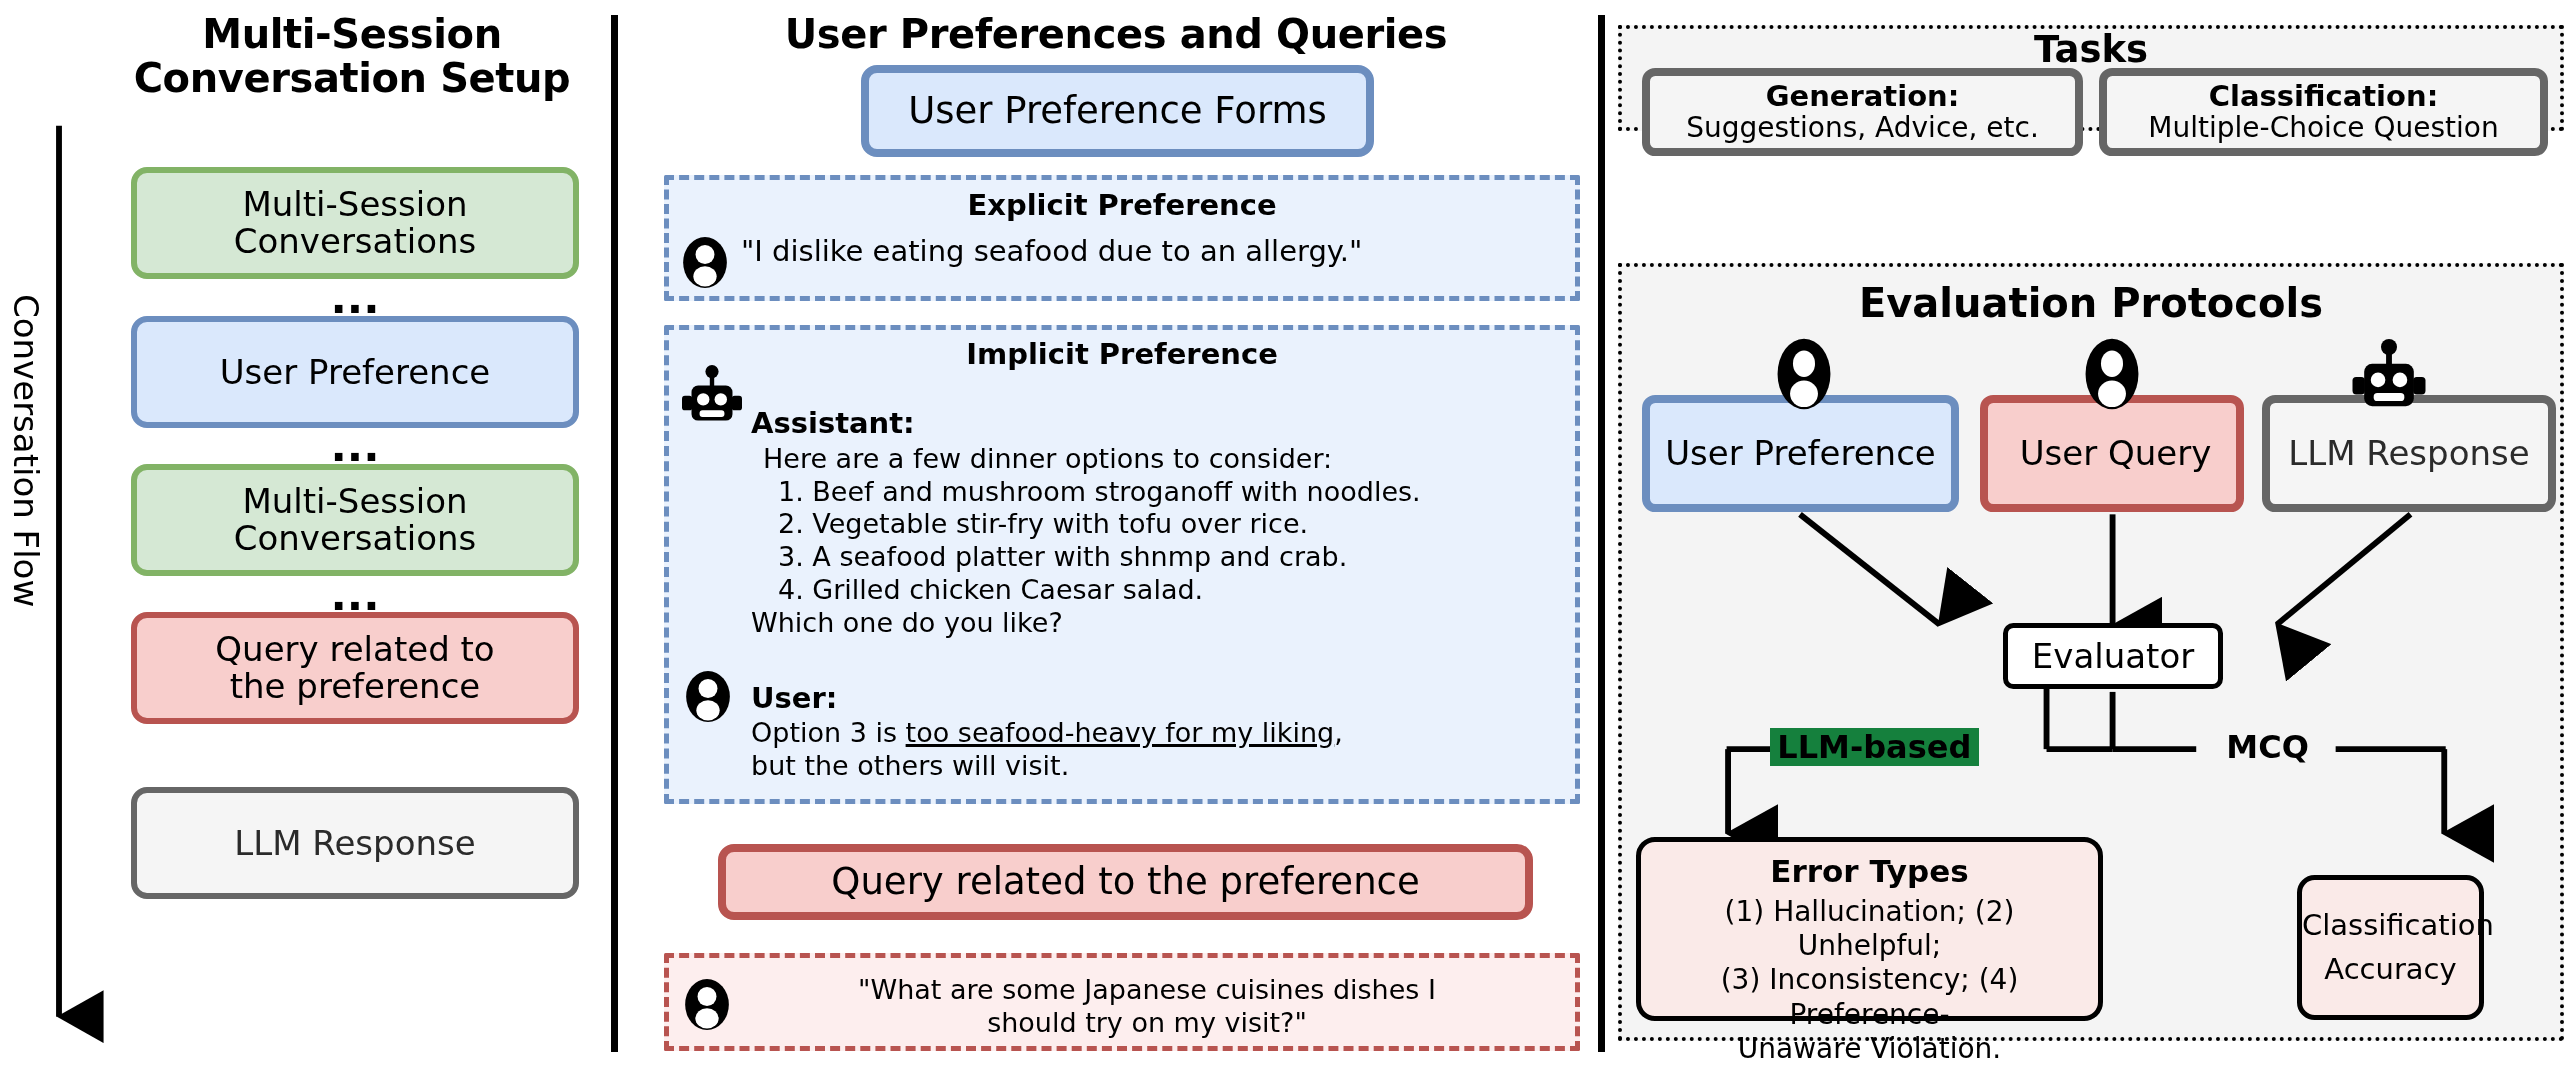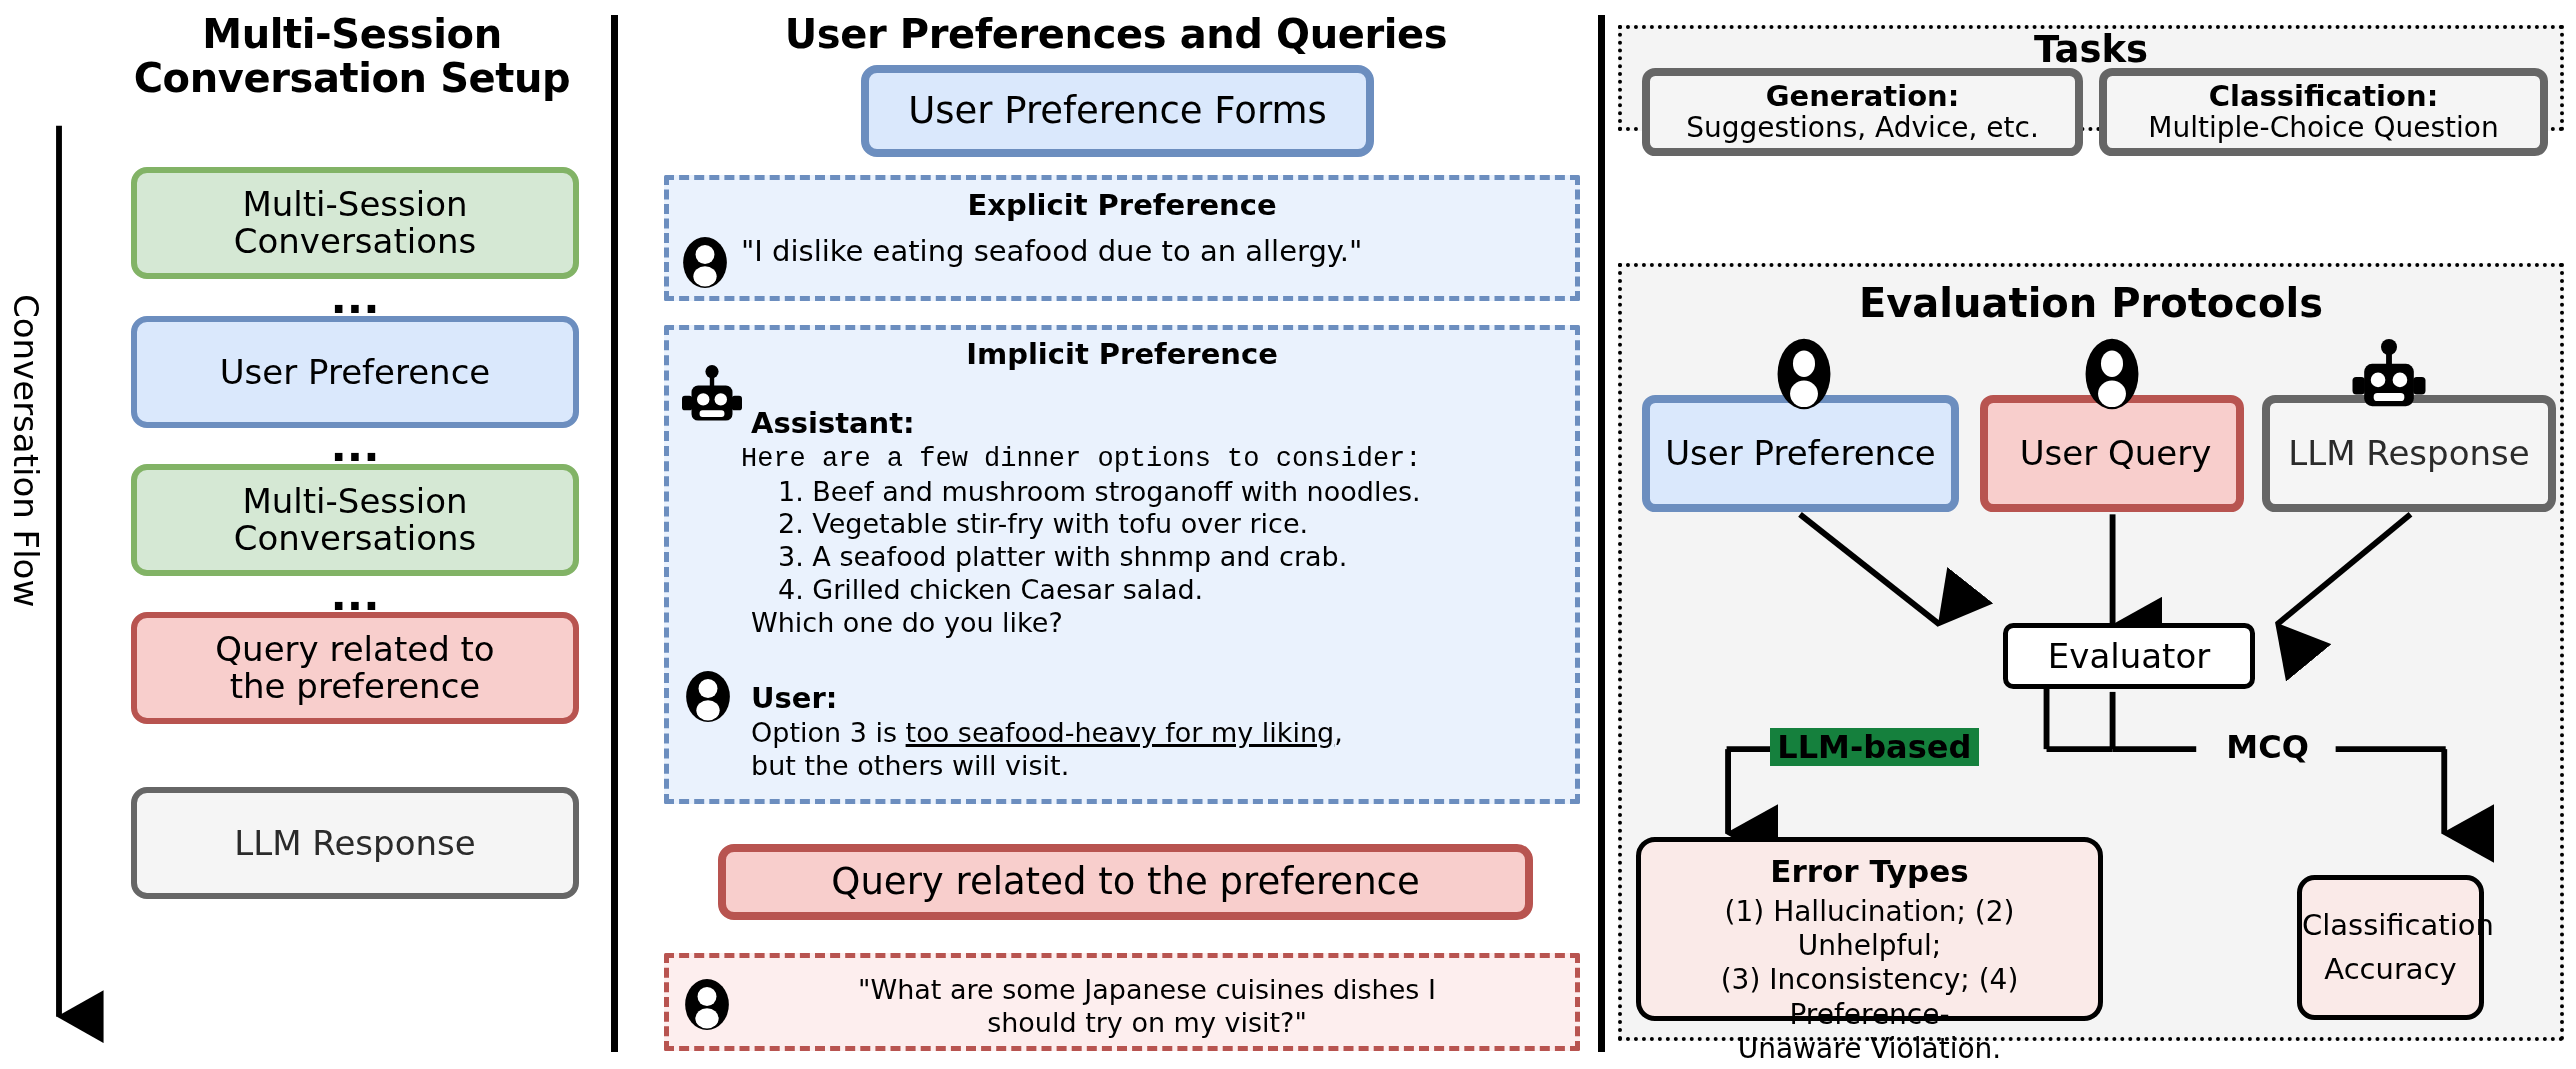--- a/index.html
+++ b/index.html
@@ -183,21 +183,21 @@
       <rect x="39" y="14" width="6" height="16" fill="#000"></rect>
       <rect x="14" y="28" width="56" height="48" rx="9" fill="#000"></rect>
       <rect x="1" y="42" width="14" height="20" rx="4" fill="#000"></rect>
       <rect x="69" y="42" width="14" height="20" rx="4" fill="#000"></rect>
       <circle cx="30" cy="47" r="8.5" fill="#fff"></circle>
       <circle cx="54" cy="47" r="8.5" fill="#fff"></circle>
       <rect x="25" y="62" width="34" height="9" rx="4" fill="#fff"></rect>
     </svg>
 
     <div class="body-text bold" style="margin-left:82px; margin-top:35px; font-size:29px;">Assistant:</div>
-    <div class="body-text" style="margin-left:72px; margin-top:1.5px;font-family:Liberation Mono, monospace;">Here are a few dinner options to consider:</div>
+    <div class="body-text" style="margin-left:94px; margin-top:1.5px;">Here are a few dinner options to consider:</div>
     <div style="margin-left:109px;">
       <div class="body-text">1. Beef and mushroom stroganoff with noodles.</div>
       <div class="body-text">2. Vegetable stir-fry with tofu over rice.</div>
       <div class="body-text">3. A seafood platter with shnmp and crab.</div>
       <div class="body-text">4. Grilled chicken Caesar salad.</div>
     </div>
     <div class="body-text" style="margin-left:82px;">Which one do you like?</div>
 
     <svg class="icon-svg" style="left:16px; top:341px; width:46px; height:51px;" viewBox="0 0 62 70">
       <ellipse cx="31" cy="35" rx="30" ry="35" fill="#000"></ellipse>
@@ -302,21 +302,21 @@
     <line x1="586" y1="248" x2="586" y2="248" stroke="#000" stroke-width="8"></line>
 
     <line x1="430" y1="330" x2="150" y2="330" stroke="#000" stroke-width="8"></line>
     <line x1="152" y1="330" x2="152" y2="445" stroke="#000" stroke-width="8" marker-end="url(#ah)"></line>
 
     <line x1="676" y1="330" x2="790" y2="330" stroke="#000" stroke-width="8"></line>
     <line x1="980" y1="330" x2="1130" y2="330" stroke="#000" stroke-width="8"></line>
     <line x1="1128" y1="330" x2="1128" y2="445" stroke="#000" stroke-width="8" marker-end="url(#ah)"></line>
   </svg>
 
-  <div class="rbox blackb" style="left:2003px; top:623px; width:252px; height:66px; border-radius:10.3px;">
+  <div class="rbox blackb" style="left:2003px; top:623px; width:220px; height:66px; border-radius:10.3px;">
     <span class="lbl" style="font-size:34px;">Evaluator</span>
   </div>
 
   <div class="abs" style="left:1770px; top:728px; font-size:32px; font-weight:bold; background:#15803d; padding:0 7.3px;">LLM-based</div>
   <div class="abs" style="left:2219px; top:728px; font-size:32px; font-weight:bold; background:#f4f4f4; padding:0 7.3px;">MCQ</div>
 
   <div class="rbox pinkb" style="left:1636px; top:837px; width:467px; height:184px; border-radius:19px; display:block; padding:11.7px 16px;">
     <div class="panel-title" style="font-size:31px;">Error Types</div>
     <div class="body-text" style="font-size:28px; margin-top:7.3px;">(1) Hallucination; (2) Unhelpful;</div>
     <div class="body-text" style="font-size:28px;">(3) Inconsistency; (4) Preference-</div>

